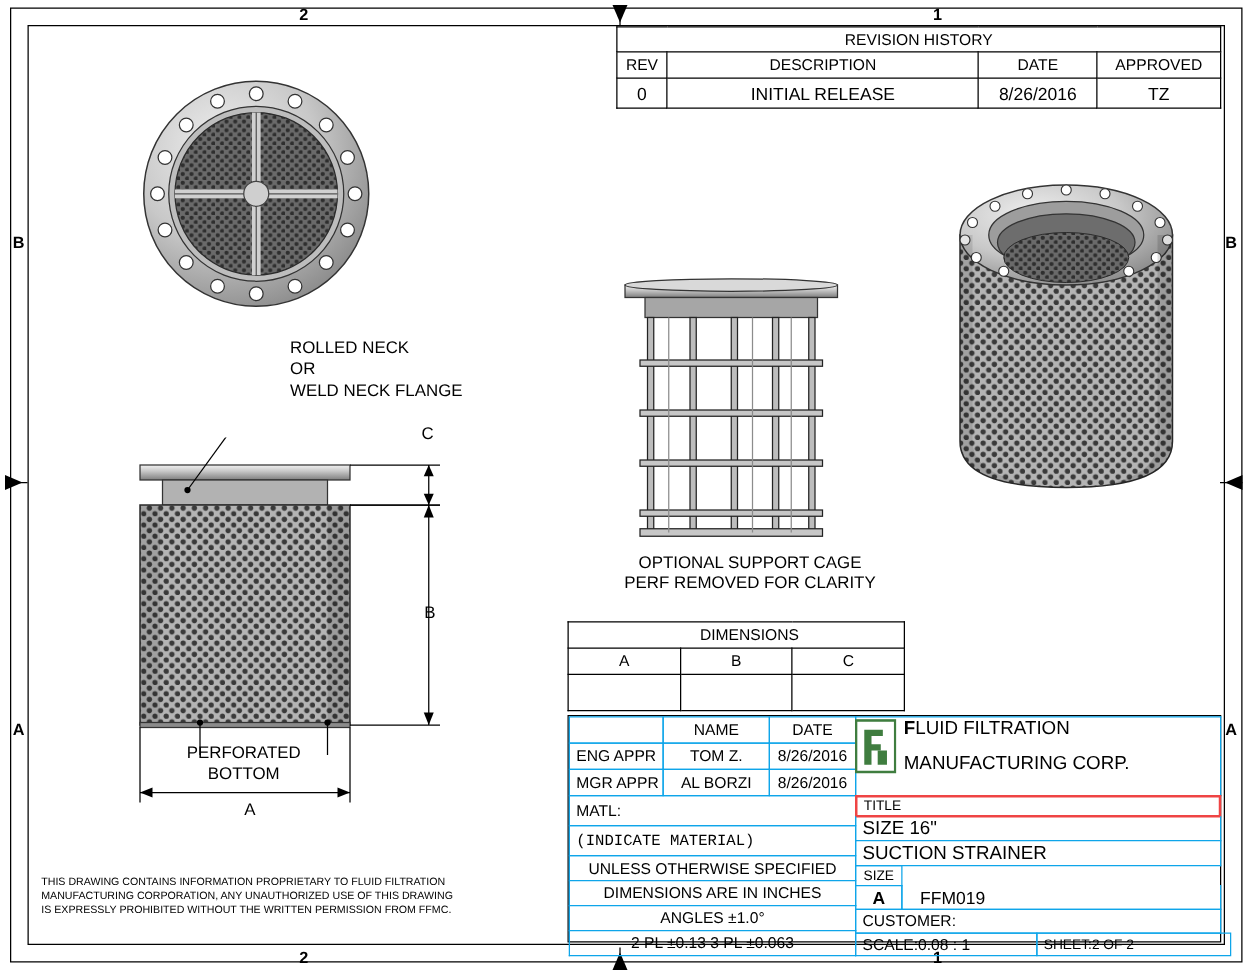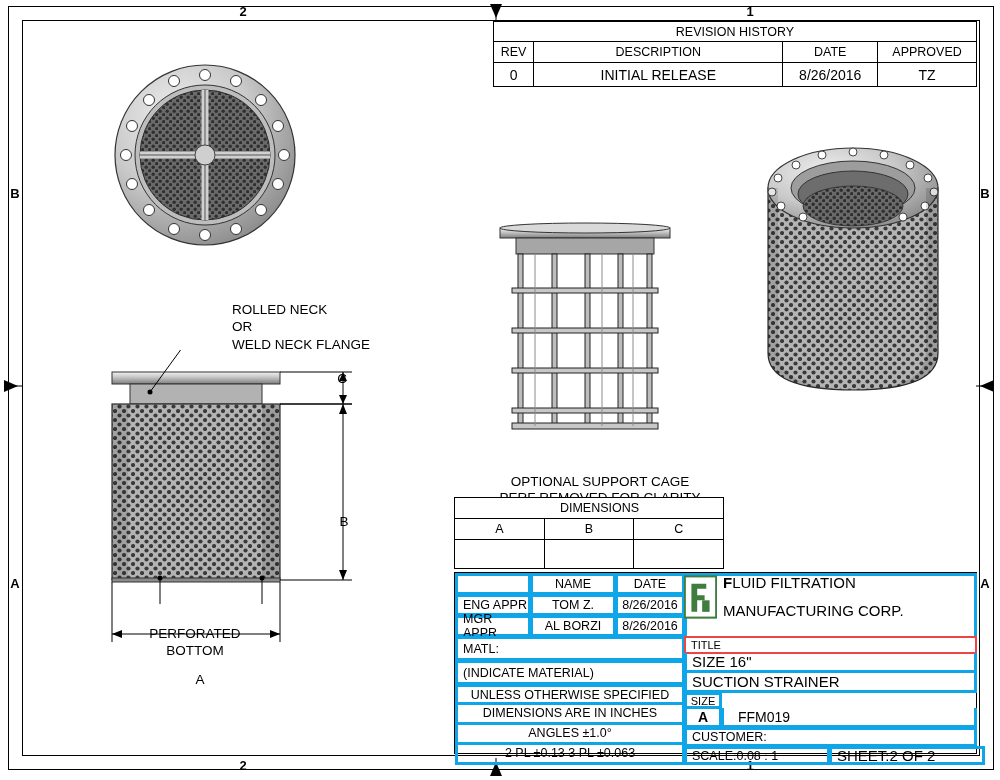--- a/index.html
+++ b/index.html
@@ -24,28 +24,28 @@
 
   
   #dim-table{left:454px;top:497px;width:270px;}
   #dim-table td{height:18px;}
   #dim-table .dt-title{font-size:12.5px;padding-left:23px;}
   #dim-table .dt-blank td{height:26px;}
 
   
   #title-block{position:absolute;left:454px;top:572px;width:523px;height:182px;border:1px solid #000;box-sizing:border-box;}
   #title-block div{box-sizing:border-box;position:absolute;}
-  .tb-cell{border:3px solid #0ea5e9;font-size:12.5px;display:flex;align-items:center;justify-content:center;}
+  .tb-cell{border:1px solid #0ea5e9;font-size:12.5px;display:flex;align-items:center;justify-content:center;}
   .tb-left{justify-content:flex-start;padding-left:5px;}
 
   
   #proprietary{position:absolute;left:33px;top:700px;width:330px;font-size:8.5px;line-height:11px;}
 
   
-  .lbl{position:absolute;font-size:13.5px;line-height:16px;text-align:center;margin-top:32px;}
+  .lbl{position:absolute;font-size:13.5px;line-height:16px;text-align:center;}
 
   
   #logo-box{position:absolute;left:684px;top:575px;width:33px;height:44px;}
 
   svg{display:block;}
   .dimline{stroke:#000;stroke-width:1;fill:none;}
 </style>
 </head>
 <body>
 
@@ -301,47 +301,48 @@
 
     <div class="tb-cell tb-left" style="left:0;top:21px;width:76px;height:22px;">ENG APPR</div>
     <div class="tb-cell" style="left:75px;top:21px;width:86px;height:22px;">TOM Z.</div>
     <div class="tb-cell" style="left:160px;top:21px;width:70px;height:22px;">8/26/2016</div>
 
     <div class="tb-cell tb-left" style="left:0;top:42px;width:76px;height:22px;">MGR APPR</div>
     <div class="tb-cell" style="left:75px;top:42px;width:86px;height:22px;">AL BORZI</div>
     <div class="tb-cell" style="left:160px;top:42px;width:70px;height:22px;">8/26/2016</div>
 
     <div class="tb-cell tb-left" style="left:0;top:63px;width:230px;height:25px;">MATL:</div>
-    <div class="tb-cell tb-left" style="left:0;top:87px;width:230px;height:25px;">(INDICATE MATERIAL)</div>
+    <div class="tb-cell tb-left" style="left:0;top:87px;width:230px;height:25px;font-family:Liberation Mono, monospace;">(INDICATE MATERIAL)</div>
 
     <div class="tb-cell" style="left:0;top:111px;width:230px;height:21px;">UNLESS OTHERWISE SPECIFIED</div>
     <div class="tb-cell" style="left:0;top:131px;width:230px;height:21px;border-top:none;">DIMENSIONS ARE IN INCHES</div>
     <div class="tb-cell" style="left:0;top:151px;width:230px;height:21px;border-top:none;">ANGLES ±1.0°</div>
     <div class="tb-cell" style="left:0;top:171px;width:230px;height:21px;border-top:none;">2 PL ±0.13 3 PL ±0.063</div>
 
     <div class="tb-cell" style="left:229px;top:0;width:293px;height:64px;border-bottom:1px solid #000;"></div>
 
     <div class="tb-cell tb-left" style="left:229px;top:63px;width:293px;height:18px;border:2px solid #ef4444;font-size:11px;">TITLE</div>
     <div class="tb-cell tb-left" style="left:229px;top:80px;width:293px;height:20px;border-top:none;font-size:15px;">SIZE 16"</div>
     <div class="tb-cell tb-left" style="left:229px;top:99px;width:293px;height:21px;border-top:none;font-size:15px;">SUCTION STRAINER</div>
 
     <div class="tb-cell" style="left:229px;top:119px;width:38px;height:17px;font-size:11px;">SIZE</div>
     <div class="tb-cell" style="left:229px;top:135px;width:38px;height:20px;border-top:none;font-weight:bold;font-size:14px;">A</div>
     <div class="tb-cell tb-left" style="left:266px;top:135px;width:256px;height:20px;border-top:none;font-size:14px;padding-left:14px;">FFM019</div>
 
     <div class="tb-cell tb-left" style="left:229px;top:154px;width:293px;height:20px;">CUSTOMER:</div>
 
     <div class="tb-cell tb-left" style="left:229px;top:173px;width:146px;height:19px;font-size:12.5px;">SCALE:0.08 : 1</div>
-    <div class="tb-cell tb-left" style="left:374px;top:173px;width:156px;height:19px;font-size:15px;">SHEET:2  OF 2</div>
+    <div class="tb-cell tb-left" style="left:374px;top:173px;width:156px;height:19px;font-size:11px;">SHEET:2  OF 2</div>
   </div>
 
   <svg id="logo-box" viewBox="0 0 40 52">
     <rect x="1" y="1" width="38" height="50" fill="#ffffff" stroke="#3f7d3f" stroke-width="2.5"></rect>
     <path d="M9 10 L27 10 L27 16 L16 16 L16 24 L25 24 L25 30 L16 30 L16 44 L9 44 Z" fill="#3f7d3f"></path>
     <path d="M22 30 L31 30 L31 44 L22 44 Z" fill="#3f7d3f"></path>
   </svg>
   <div style="position:absolute;left:723px;top:574px;font-size:15px;">
     <span style="font-weight:bold;">F</span><span>LUID FILTRATION</span>
   </div>
   <div style="position:absolute;left:723px;top:602px;font-size:15px;">MANUFACTURING CORP.</div>
 
+  <div id="proprietary">THIS DRAWING CONTAINS INFORMATION PROPRIETARY TO FLUID FILTRATION MANUFACTURING CORPORATION, ANY UNAUTHORIZED USE OF THIS DRAWING IS EXPRESSLY PROHIBITED WITHOUT THE WRITTEN PERMISSION FROM FFMC.</div>
 
 </div>
 
 </body></html>

